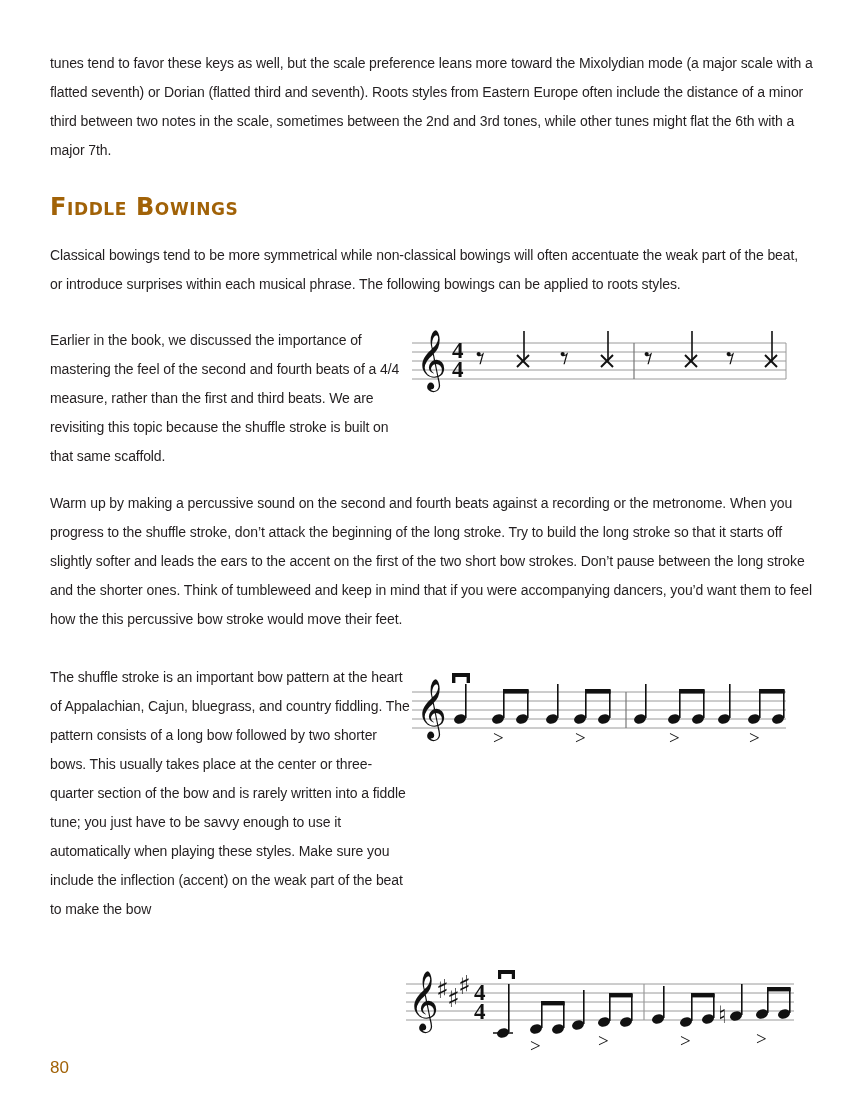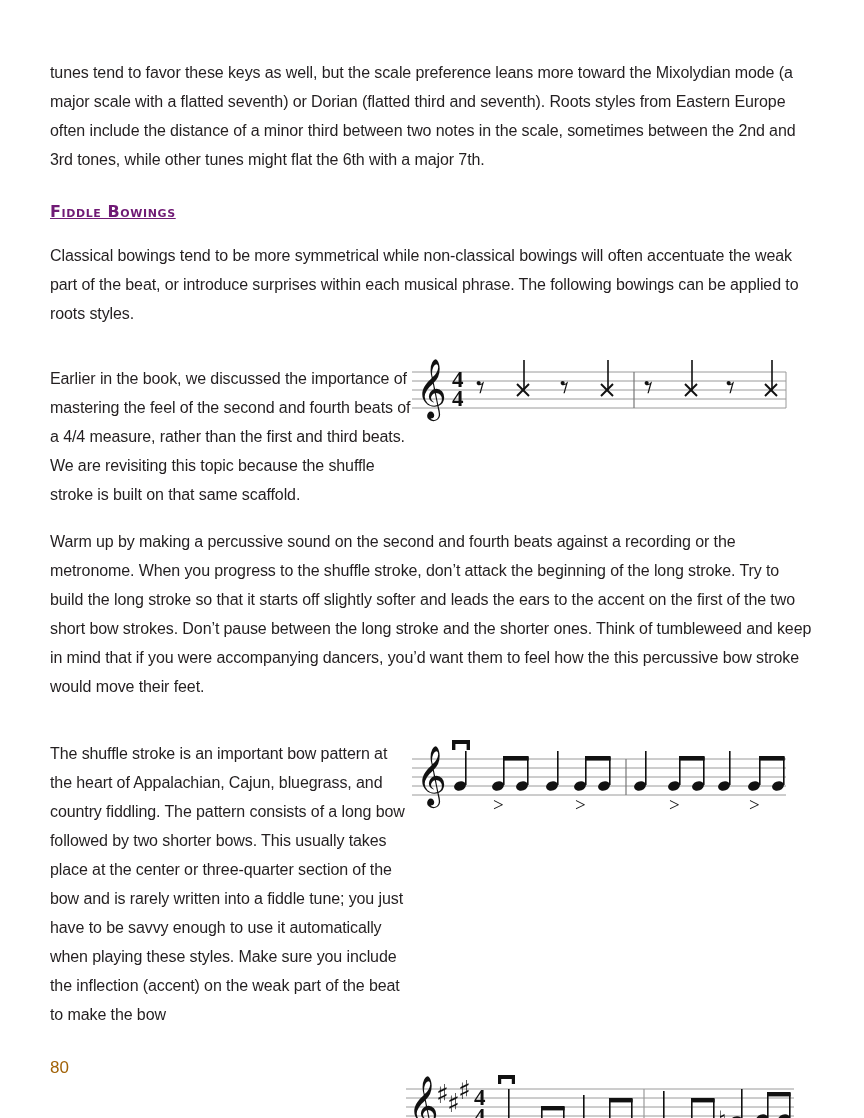--- a/index.html
+++ b/index.html
@@ -25,40 +25,39 @@
   }
   .content {
     position: absolute;
     left: 50px;
     top: 42px;
     width: 764px;
   }
 
   
   p.body-text {
-    margin: 16px 0 20px 0;
-    font-size: 16px;
+    margin: 7px 0 20px 0;
+    font-size: 14px;
     line-height: 29px;
     color: #231f20;
     letter-spacing: -0.1px;
     text-align: left;
   }
   p.body-text b, p.body-text strong {
     font-weight: normal;
   }
   h2.section-heading {
     margin: 28px 0 20px 0;
-    font-size: 16px;
+    font-size: 24px;
     font-weight: bold;
     letter-spacing: 0.6px;
-    color: #701a75;
+    color: #a16207;
     font-variant: small-caps;
     font-family: "DejaVu Sans", sans-serif;
     text-transform: none;
-    text-decoration: underline;
   }
   .page-number {
     position: absolute;
     left: 50px;
     top: 1058px;
     font-size: 17px;
     color: #a16207;
     font-family: "Liberation Sans", sans-serif;
   }
 

